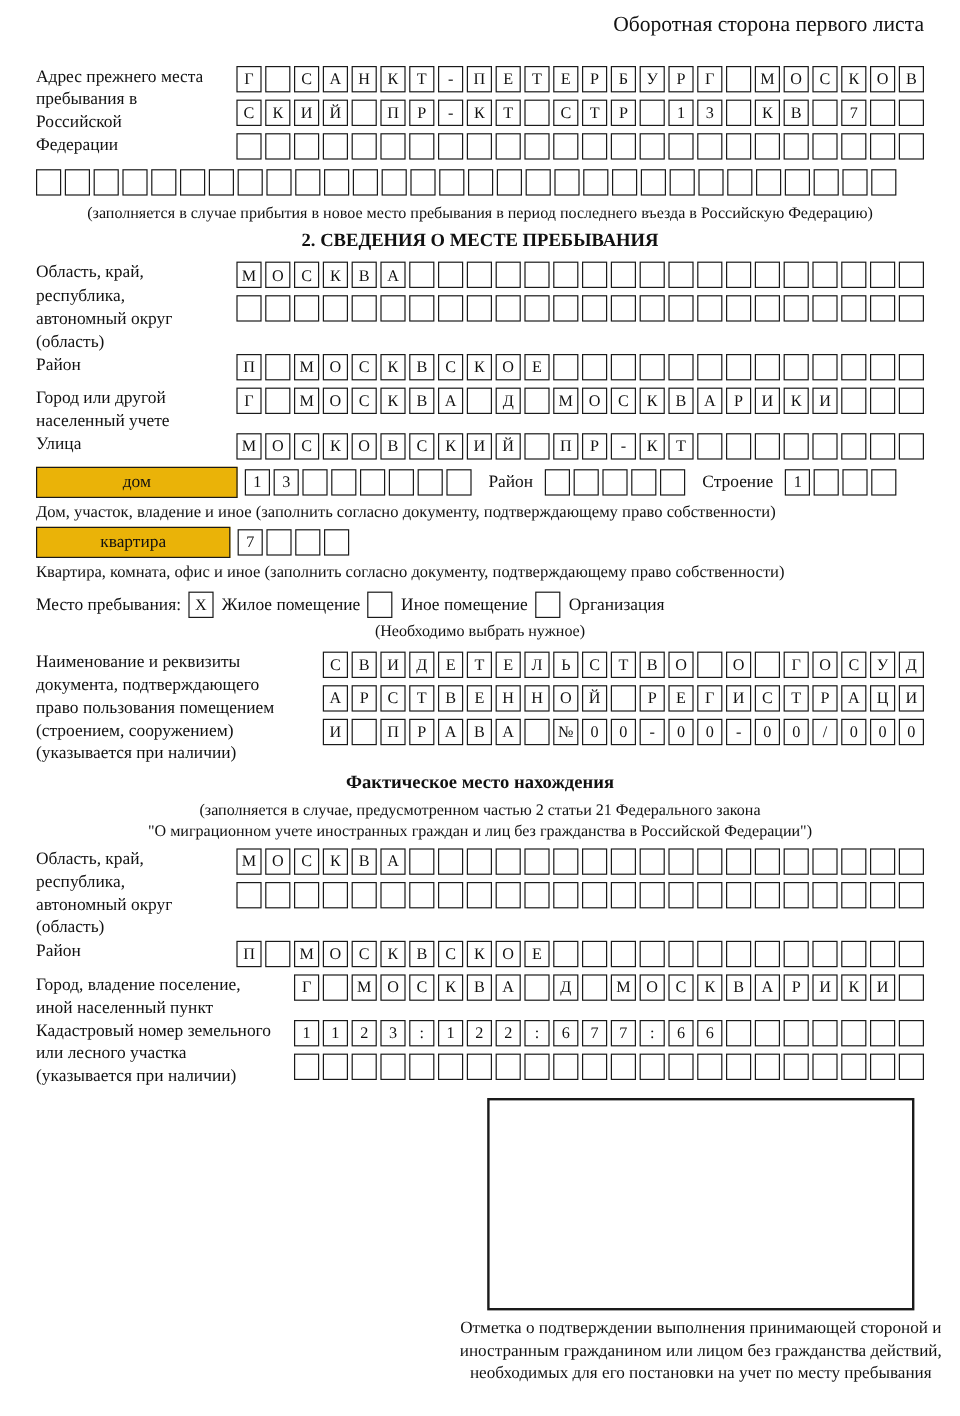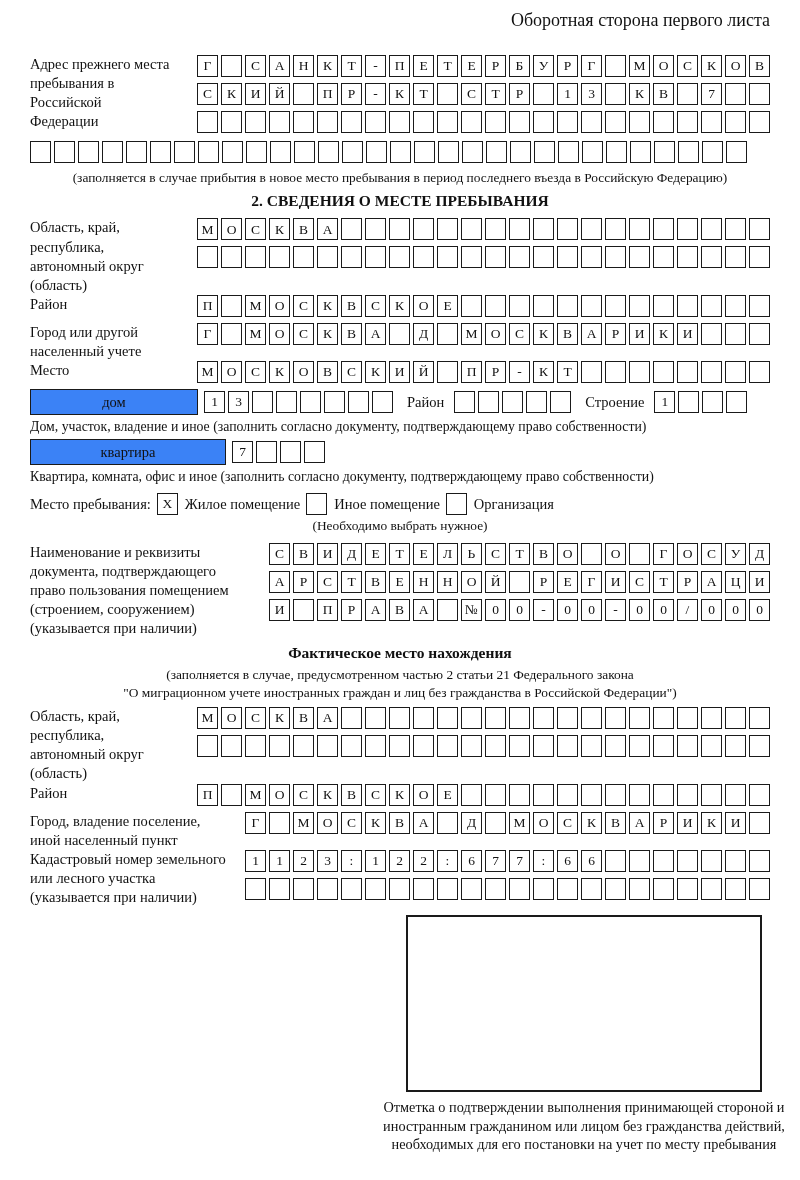--- a/index.html
+++ b/index.html
@@ -30,21 +30,21 @@
   .heading { text-align: center; font-weight: bold; font-size: 15.5px; }
 
   .w150 { width: 150px; flex: 0 0 150px; }
   .w135 { width: 140px; flex: 0 0 140px; }
   .w220 { width: 225px; flex: 0 0 225px; }
   .w205 { width: 205px; flex: 0 0 205px; }
 
   .inline-box {
     border: 1.6px solid #1a1a1a; height: 26px;
     display: inline-flex; align-items: center; justify-content: center;
-    background: #3b82f6;
+    background: #eab308;
   }
   .hrow { display: flex; align-items: center; margin-bottom: 4px; }
   .hrow .cellrow { margin-bottom: 0; }
   .hlabel { padding: 0 10px 0 14px; }
 
   .stayrow { display: flex; align-items: center; margin: 8px 0 2px 0; }
   .stayrow .cellrow { margin: 0 7px 0 6px; }
   .gap1 { margin-left: 26px; } .gap2 { margin-left: 34px; }
 
   .stamp-wrap { width: 432px; margin-left: 338px; margin-top: 8px; }
@@ -299,21 +299,21 @@
           <span class="cell">К</span>
           <span class="cell">И</span>
           <span class="cell"></span>
           <span class="cell"></span>
           <span class="cell"></span>
         </div>
     </div>
   </div>
 
   <div class="fieldrow">
-    <div class="lbl w135">Место</div>
+    <div class="lbl w135">Улица</div>
     <div class="cellcol">
       <div class="cellrow">
           <span class="cell">М</span>
           <span class="cell">О</span>
           <span class="cell">С</span>
           <span class="cell">К</span>
           <span class="cell">О</span>
           <span class="cell">В</span>
           <span class="cell">С</span>
           <span class="cell">К</span>
@@ -361,21 +361,21 @@
     <span class="cellrow">
         <span class="cell">1</span>
         <span class="cell"></span>
         <span class="cell"></span>
         <span class="cell"></span>
       </span>
   </div>
   <div style="font-size:13.8px;" class="mb4">Дом, участок, владение и иное (заполнить согласно документу, подтверждающему право собственности)</div>
 
   <div class="hrow">
-    <span class="inline-box" style="width:196px;text-align:right;">квартира</span>
+    <span class="inline-box" style="width:162px;text-align:right;">квартира</span>
     <span class="cellrow" style="margin-left:6px;">
         <span class="cell">7</span>
         <span class="cell"></span>
         <span class="cell"></span>
         <span class="cell"></span>
       </span>
   </div>
   <div style="font-size:13.8px;" class="mb2">Квартира, комната, офис и иное (заполнить согласно документу, подтверждающему право собственности)</div>
 
   <div class="stayrow">

